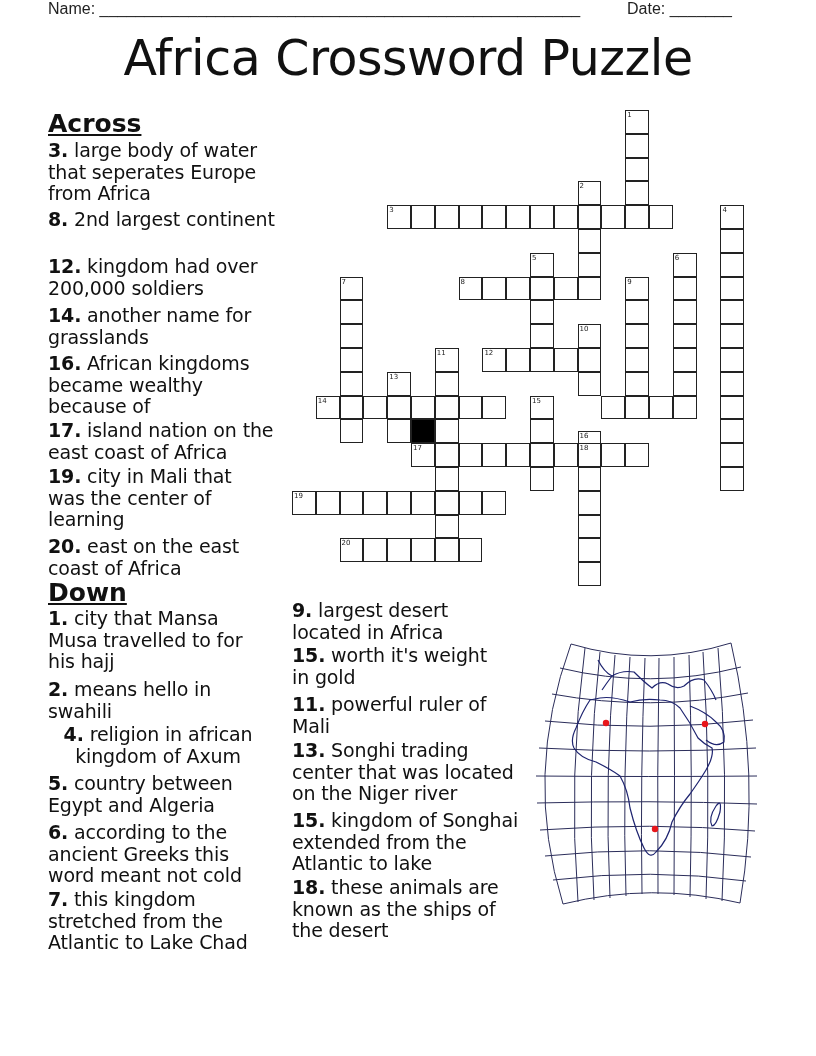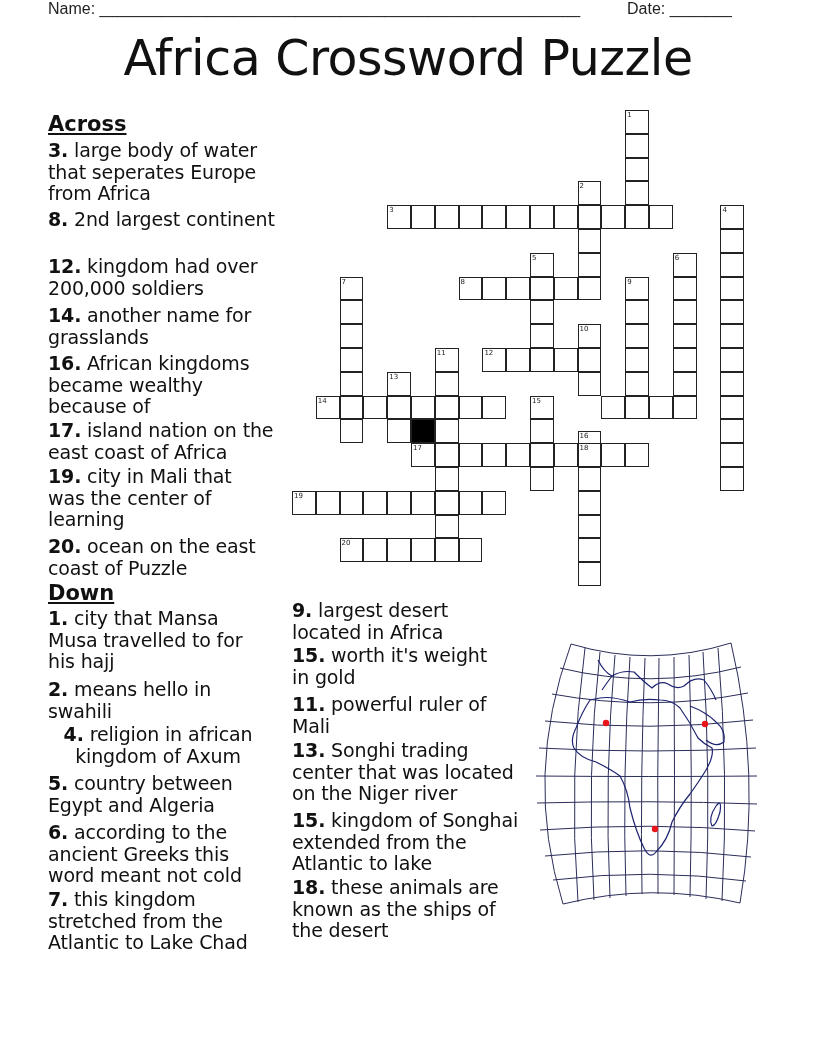--- a/index.html
+++ b/index.html
@@ -1,21 +1,21 @@
 <!DOCTYPE html>
 <html><head>
 <meta charset="utf-8">
 <style>
   html, body { margin: 0; padding: 0; background: #ffffff; }
   body { width: 816px; height: 1056px; position: relative; overflow: hidden; font-family: "DejaVu Sans", sans-serif; color: #111; }
   .header-line { position: absolute; top: 0; font-family: "Liberation Sans", sans-serif; font-size: 16px; color: #222; white-space: pre; }
   #name-line { left: 48px; }
   #date-line { left: 627px; }
   #title { position: absolute; top: 30px; left: 0; width: 816px; text-align: center; font-family: "DejaVu Sans", sans-serif; font-size: 49px; letter-spacing: -0.5px; color: #111; }
-  .sec-head { position: absolute; font-size: 21px; font-weight: bold; text-decoration: underline; line-height: 22px; }
+  .sec-head { position: absolute; font-size: 25px; font-weight: bold; text-decoration: underline; line-height: 22px; }
   .clue { position: absolute; font-size: 19px; line-height: 21.6px; width: 232px; letter-spacing: -0.15px; }
   .clue .num { font-weight: bold; }
   #grid { position: absolute; left: 0; top: 0; width: 816px; height: 600px; pointer-events: none; }
   .cell { position: absolute; width: 23.8px; height: 23.8px; box-sizing: border-box; border: 1.2px solid #222; background: #fff; pointer-events: auto; }
   .cell.black { background: #000; }
   .cell .cnum { position: absolute; left: 1px; top: 0px; font-size: 7px; line-height: 8px; font-family: "DejaVu Sans", sans-serif; color: #222; }
   #map { position: absolute; left: 528px; top: 638px; width: 232px; height: 272px; }
 </style>
 </head>
 <body>
@@ -187,21 +187,21 @@
   </div>
 
 <div class="sec-head" style="left:48px;top:113px;">Across</div>
 <div class="clue" style="left:48px;top:140px;"><span class="num">3.</span><span> large body of water that seperates Europe from Africa</span></div>
 <div class="clue" style="left:48px;top:209px;"><span class="num">8.</span><span> 2nd largest continent</span></div>
 <div class="clue" style="left:48px;top:256px;"><span class="num">12.</span><span> kingdom had over 200,000 soldiers</span></div>
 <div class="clue" style="left:48px;top:305px;"><span class="num">14.</span><span> another name for grasslands</span></div>
 <div class="clue" style="left:48px;top:353px;width:220px;"><span class="num">16.</span><span> African kingdoms became wealthy because of</span></div>
 <div class="clue" style="left:48px;top:420px;width:236px;"><span class="num">17.</span><span> island nation on the east coast of Africa</span></div>
 <div class="clue" style="left:48px;top:466px;width:205px;"><span class="num">19.</span><span> city in Mali that was the center of learning</span></div>
-<div class="clue" style="left:48px;top:536px;"><span class="num">20.</span><span> ocean on the east coast of Puzzle</span></div>
+<div class="clue" style="left:48px;top:536px;"><span class="num">20.</span><span> east on the east coast of Africa</span></div>
 
 <div class="sec-head" style="left:48px;top:582px;text-align:right;">Down</div>
 <div class="clue" style="left:48px;top:608px;width:215px;"><span class="num">1.</span><span> city that Mansa Musa travelled to for his hajj</span></div>
 <div class="clue" style="left:48px;top:679px;"><span class="num">2.</span><span> means hello in swahili</span></div>
 <div class="clue" style="left:42px;top:724px;text-align:center;"><span class="num">4.</span><span> religion in african kingdom of Axum</span></div>
 <div class="clue" style="left:48px;top:773px;"><span class="num">5.</span><span> country between Egypt and Algeria</span></div>
 <div class="clue" style="left:48px;top:822px;"><span class="num">6.</span><span> according to the ancient Greeks this word meant not cold</span></div>
 <div class="clue" style="left:48px;top:889px;width:225px;"><span class="num">7.</span><span> this kingdom stretched from the Atlantic to Lake Chad</span></div>
 
 <div class="clue" style="left:292px;top:600px;width:200px;"><span class="num">9.</span><span> largest desert located in Africa</span></div>

